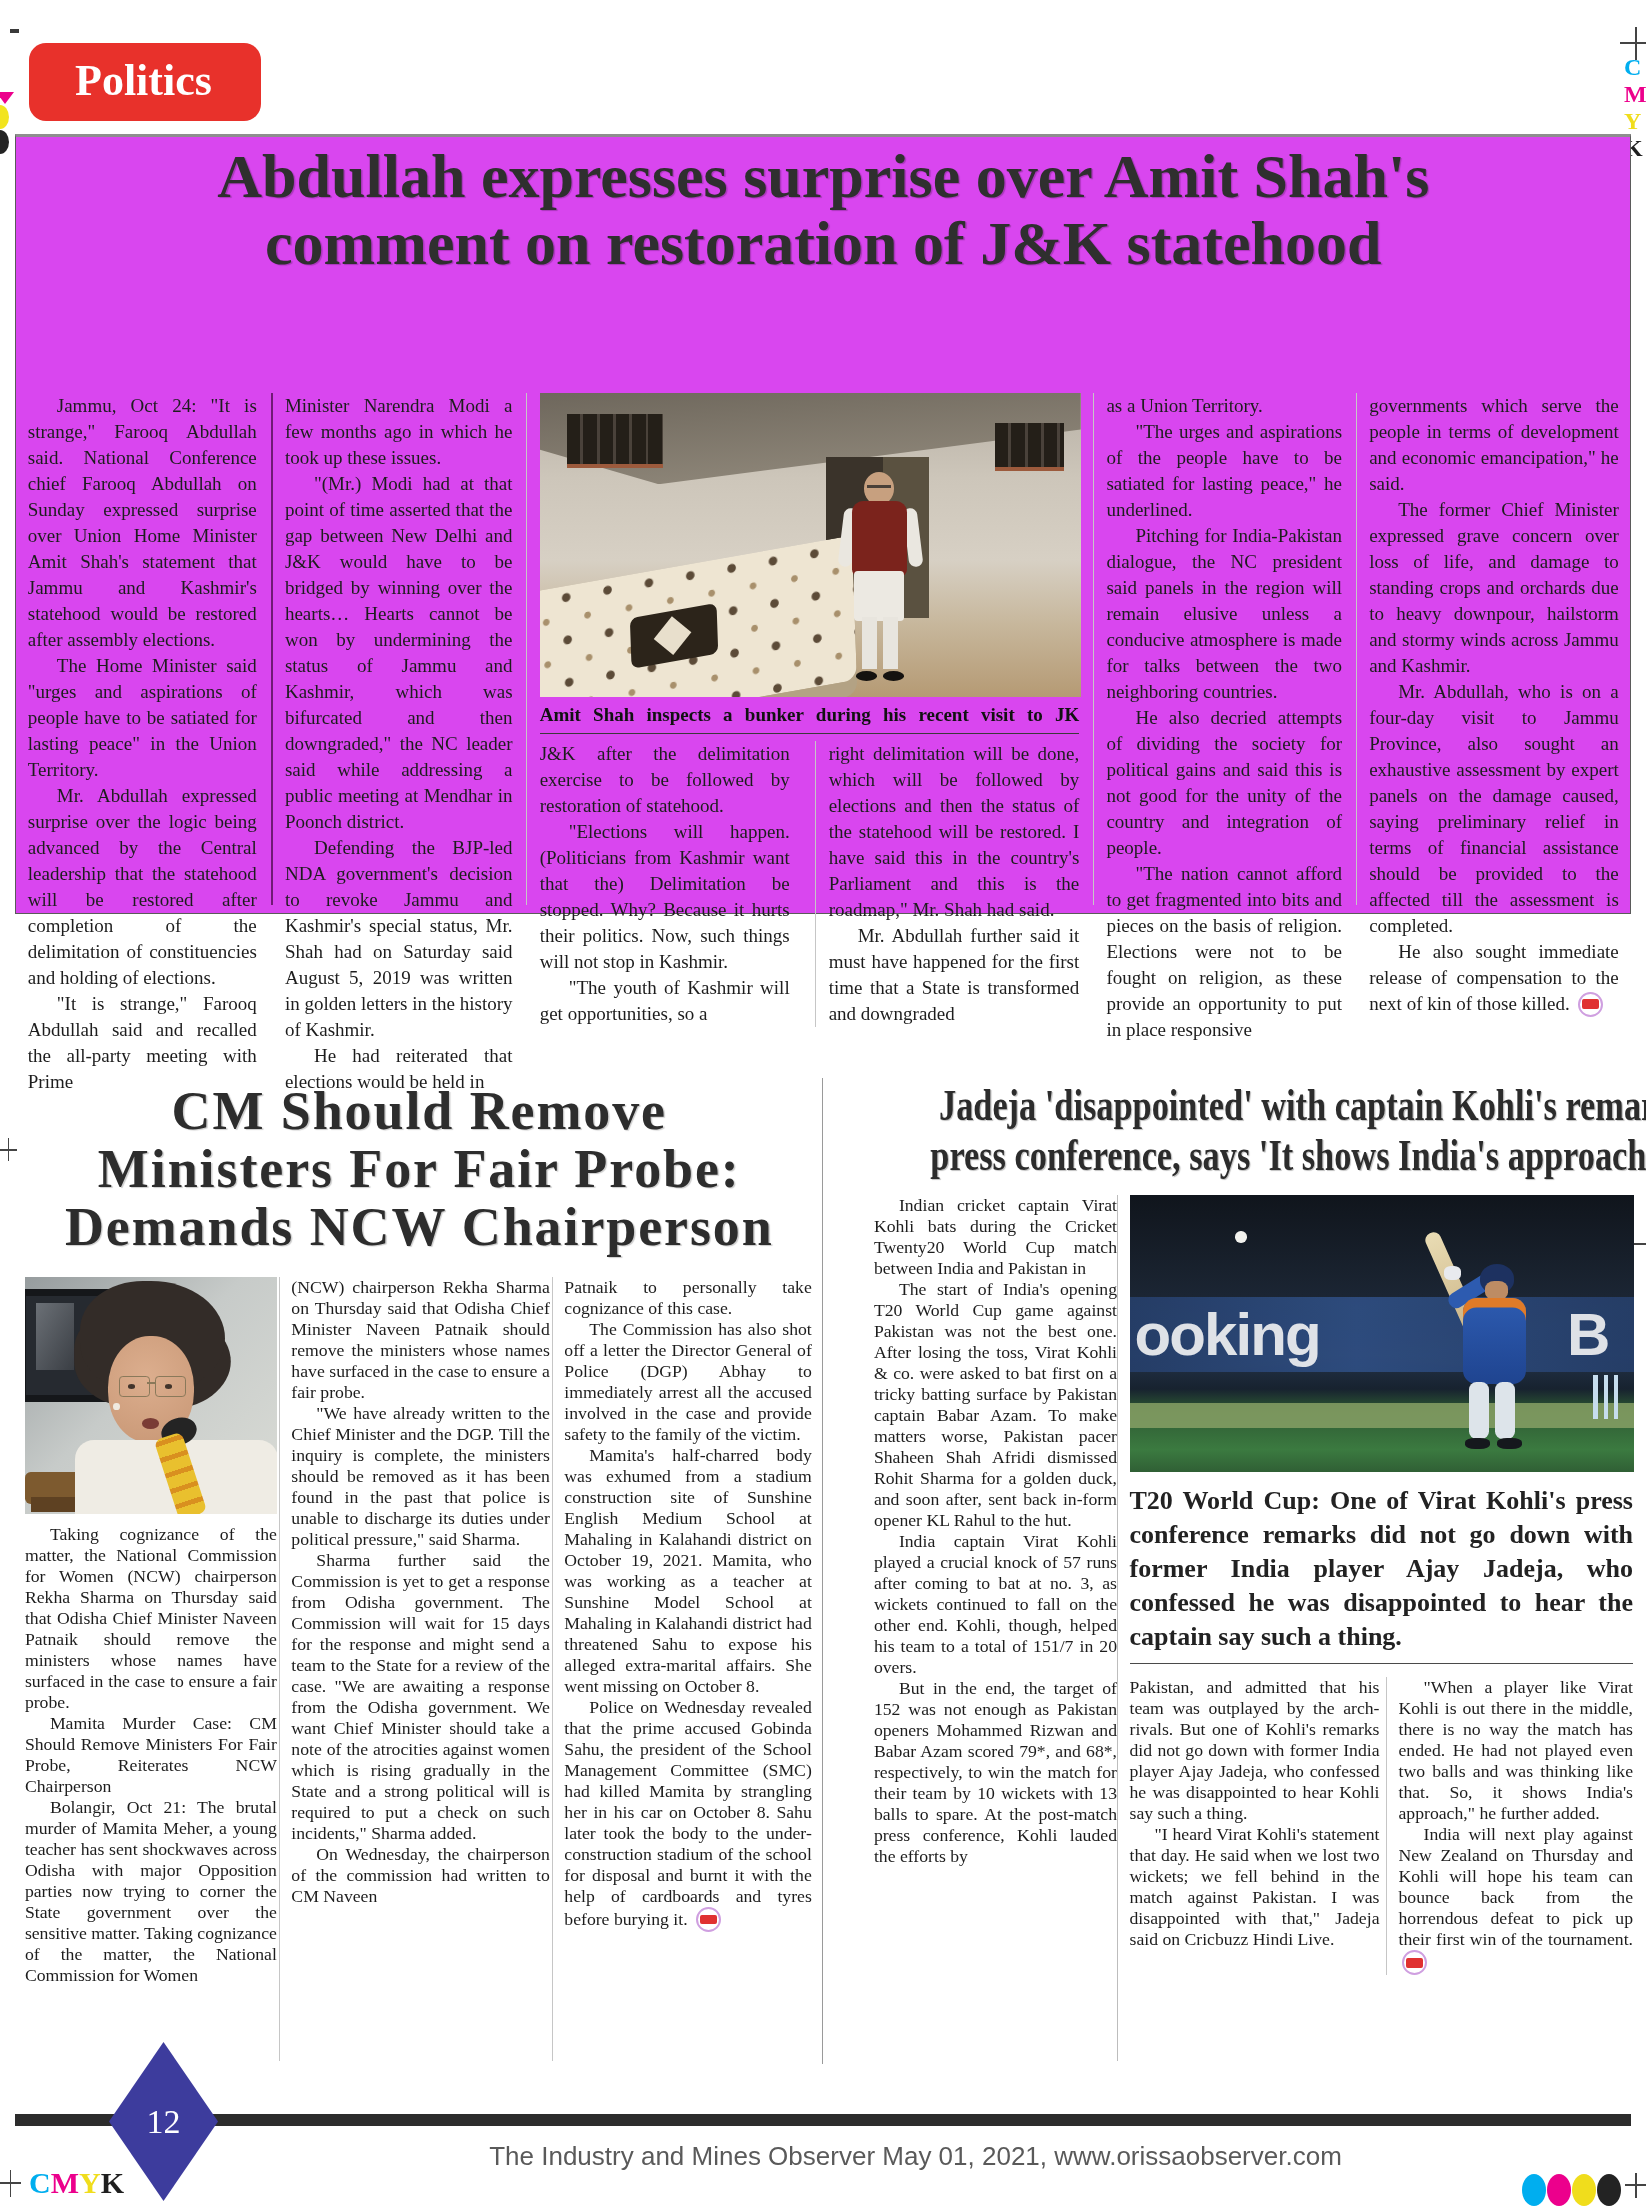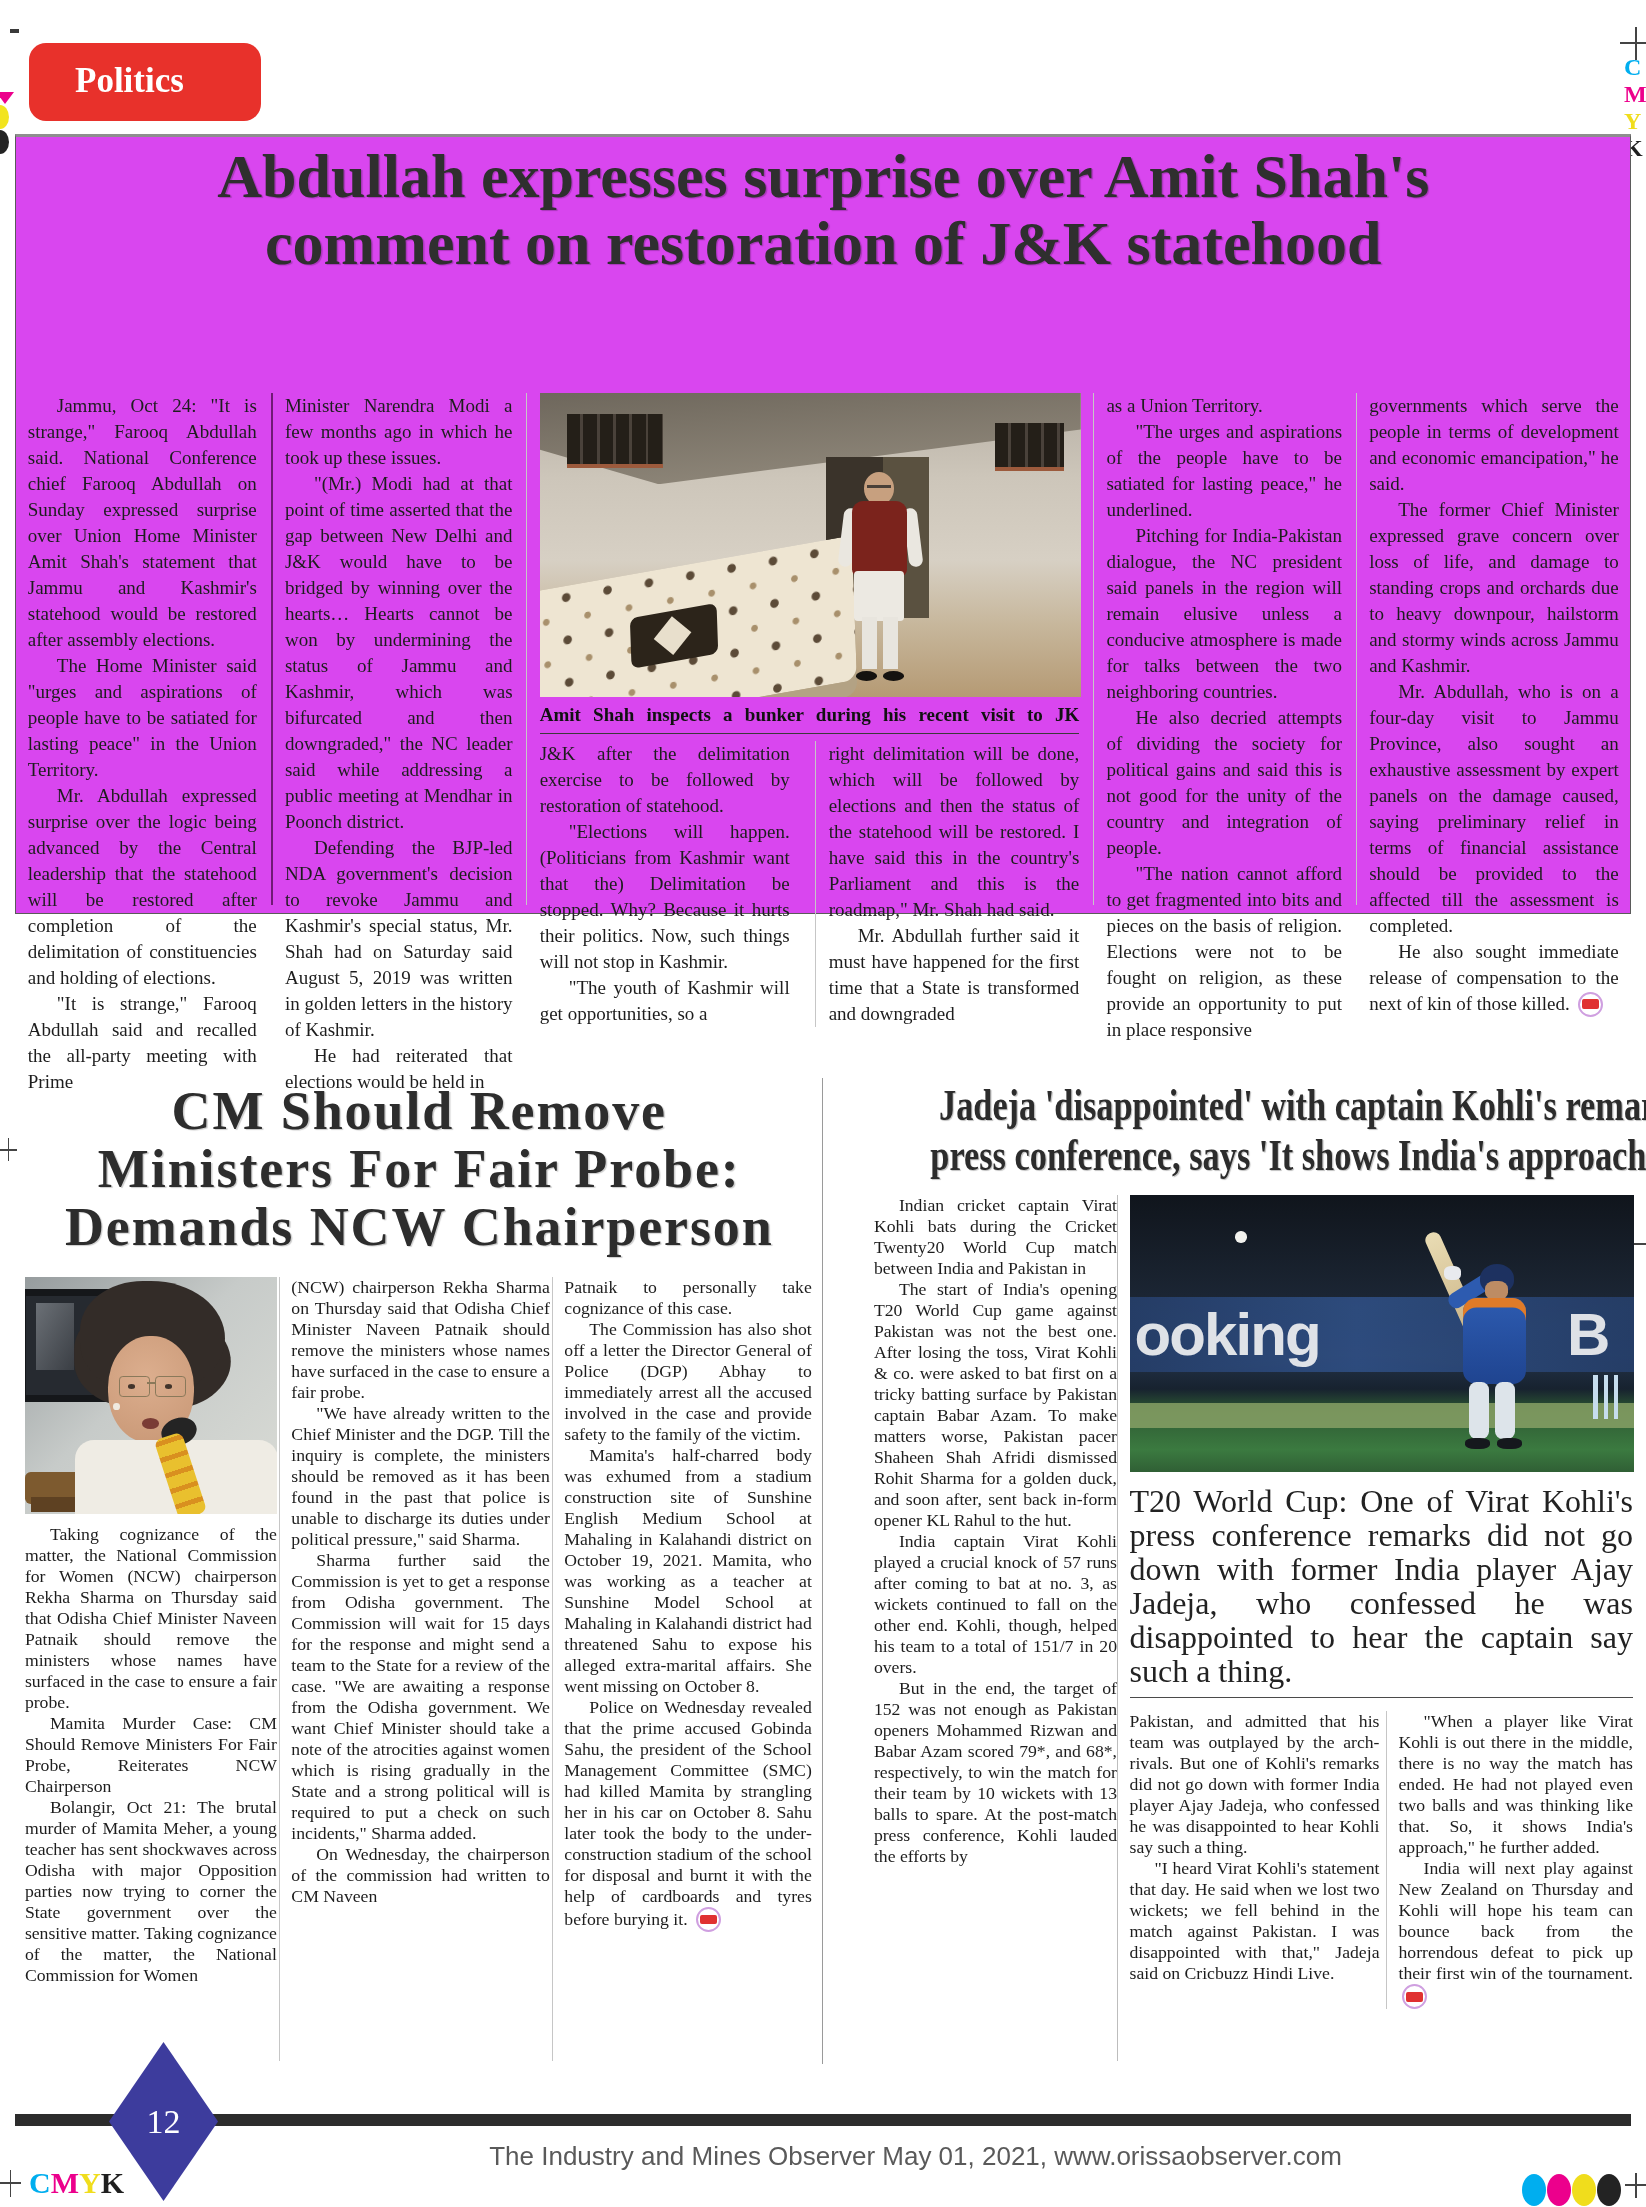--- a/index.html
+++ b/index.html
@@ -12,21 +12,21 @@
   .dot-yellow{position:absolute;left:-8.6px;top:105px;width:18px;height:24px;border-radius:50%;background:#f2e41e;}
   .dot-black{position:absolute;left:-8.6px;top:130px;width:18px;height:24px;border-radius:50%;background:#232323;}
   .cmyk-vert{position:absolute;left:1624px;top:54px;font-weight:bold;font-size:24px;line-height:27px;}
   .cmyk-vert span{display:block;}
   .c-c{color:#00aeef}.c-m{color:#ec008c}.c-y{color:#f0dd1c}.c-k{color:#1f1f1f}
   .cmyk-horiz{position:absolute;left:29px;top:2166px;font-weight:bold;font-size:30px;letter-spacing:0px;}
   .dots-br{position:absolute;left:1522px;top:2174px;width:115px;height:32.5px;}
   .dots-br i{position:absolute;top:0;width:24px;height:32px;border-radius:50%;}
   
   .badge{position:absolute;left:29px;top:43px;width:232px;height:78px;background:#e8312b;border-radius:17px;}
-  .badge span{display:block;padding-left:46px;line-height:76px;font-size:35px;font-weight:bold;color:#ffffff;}
+  .badge span{display:block;padding-left:46px;line-height:76px;font-size:44px;font-weight:bold;color:#ffffff;}
   
   .a1{position:absolute;left:15.3px;top:134px;width:1616px;height:780px;box-sizing:border-box;
       border:1.9px solid #5a5a5a;border-top:3.8px solid #8e8e8e;background:#d946ef;}
   .a1-head{ text-align:center;padding-top:5.7px;font-weight:bold;color:#2f2f2f;
       font-size:62px;line-height:67px;text-shadow:1.4px 1.4px 1px rgba(0,0,0,.22);}
   .a1-cols{position:absolute;left:11.5px;right:11.5px;top:256px;bottom:7.6px;display:flex;justify-content:space-between;}
   .a1 .ncol{box-sizing:border-box;}
   .a1 .c1{width:229px;}
   .a1 .c2{width:242px;border-left:2px solid #701a75;padding-left:12.4px;}
   .a1 .mid{width:553px;border-left:1px solid #c6c6c6;padding-left:12.4px;}
@@ -111,21 +111,21 @@
   
   .vdiv{position:absolute;left:822px;top:1078px;width:1px;height:986px;background:#9a9a9a;}
   
   .s3{position:absolute;left:828px;top:1069px;width:805px;height:996px;}
   .s3-head{text-align:center;padding-top:11.5px;font-weight:bold;color:#2c2c2c;font-size:44px;line-height:50px;
      text-shadow:1.4px 1.4px 1px rgba(0,0,0,.25);}
   .s3-head span{display:inline-block;transform:scaleX(0.78);white-space:nowrap;}
   .s3-row{position:absolute;left:1.9px;right:0;top:126px;bottom:3.8px;display:flex;justify-content:space-between;margin-left:44px;}
   .s3 .j1{width:283px;}
   .s3 .jr{width:516px;border-left:1px solid #bdbdbd;padding-left:11.5px;box-sizing:border-box;}
-  .standfirst{margin-top:11.5px;font-weight:normal;font-size:32px;line-height:34px;text-align:justify;color:#222;}
+  .standfirst{margin-top:11.5px;font-weight:bold;font-size:26px;line-height:34px;text-align:justify;color:#222;}
   .jr-rule{height:0;border-bottom:1.9px solid #4a4a4a;margin-top:9.6px;}
   .jr-cols{display:flex;justify-content:space-between;margin-top:13.4px;}
   .jr-cols .j2{width:250px;}
   .jr-cols .j3{width:247px;border-left:1px solid #c6c6c6;padding-left:11.5px;box-sizing:border-box;}
   
   .cricket{position:relative;width:504px;height:277px;overflow:hidden;
      background:linear-gradient(180deg,#10151c 0%,#1b2533 36%,#24344a 58%,#17222f 70%,#2e5a33 78%,#3b7a40 92%,#305f35 100%);}
   .ck-band{position:absolute;left:0;top:37%;width:100%;height:27%;
      background:linear-gradient(90deg,#263f6a,#2f4e82 45%,#263f6a);opacity:.92;}
   .ck-board{position:absolute;top:4%;color:rgba(255,255,255,.93);font-family:"Liberation Sans",sans-serif;

